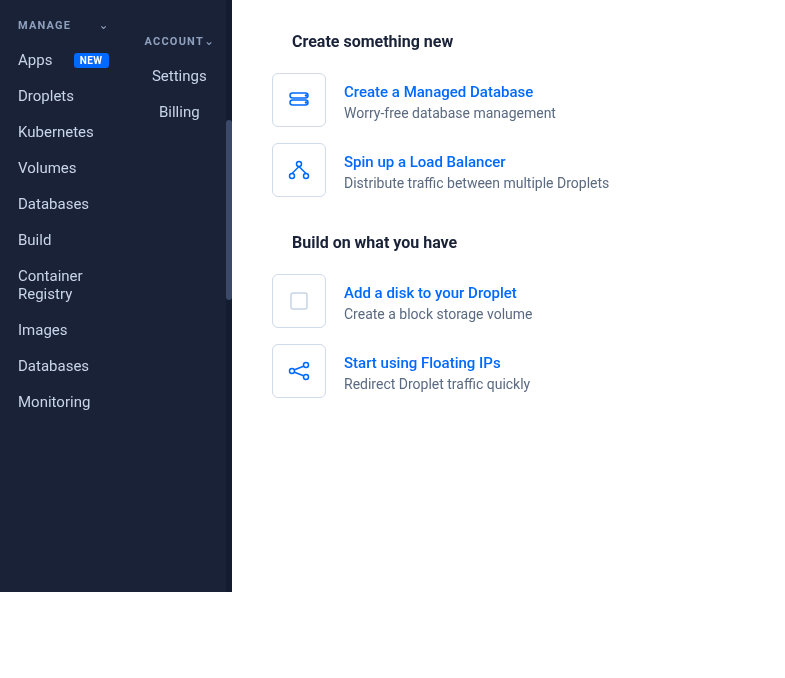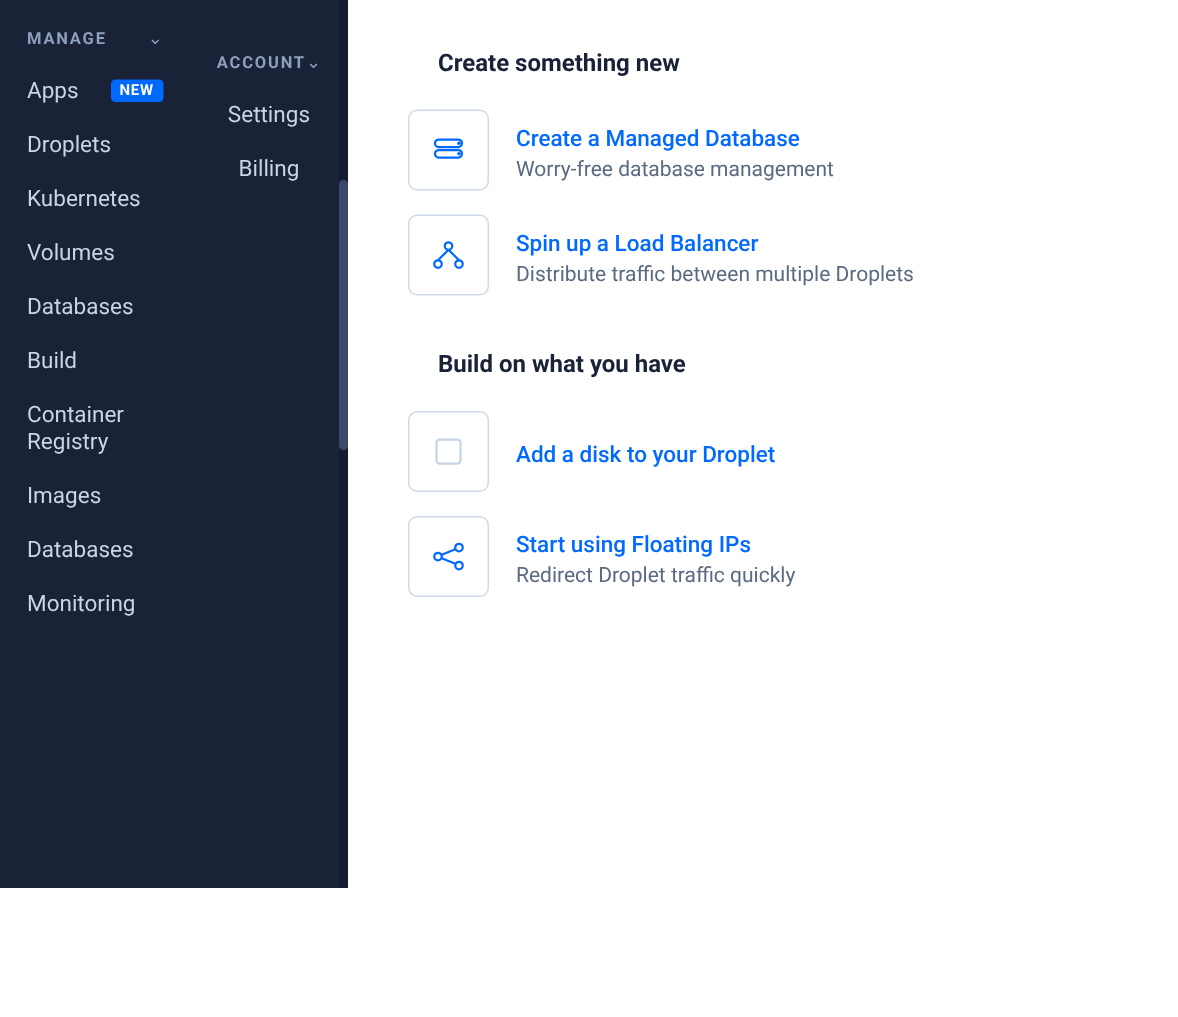--- a/index.html
+++ b/index.html
@@ -264,20 +264,21 @@
 
     <div class="card-item">
       <div class="card-icon-box">
         <svg viewBox="0 0 28 28" fill="none" xmlns="http://www.w3.org/2000/svg">
 
           <rect x="6" y="6" width="16" height="16" rx="2" stroke="#c8d4e8" stroke-width="1.5" fill="none"></rect>
         </svg>
       </div>
       <div class="card-text">
         <span class="card-link">Add a disk to your Droplet</span>
+        <span class="card-desc">Create a block storage volume</span>
       </div>
     </div>
 
 
     <div class="card-item">
       <div class="card-icon-box">
         <svg viewBox="0 0 28 28" fill="none" xmlns="http://www.w3.org/2000/svg">
 
           <circle cx="7" cy="14" r="2.5" stroke="#0069ff" stroke-width="1.5" fill="none"></circle>
           <circle cx="21" cy="8" r="2.5" stroke="#0069ff" stroke-width="1.5" fill="none"></circle>

